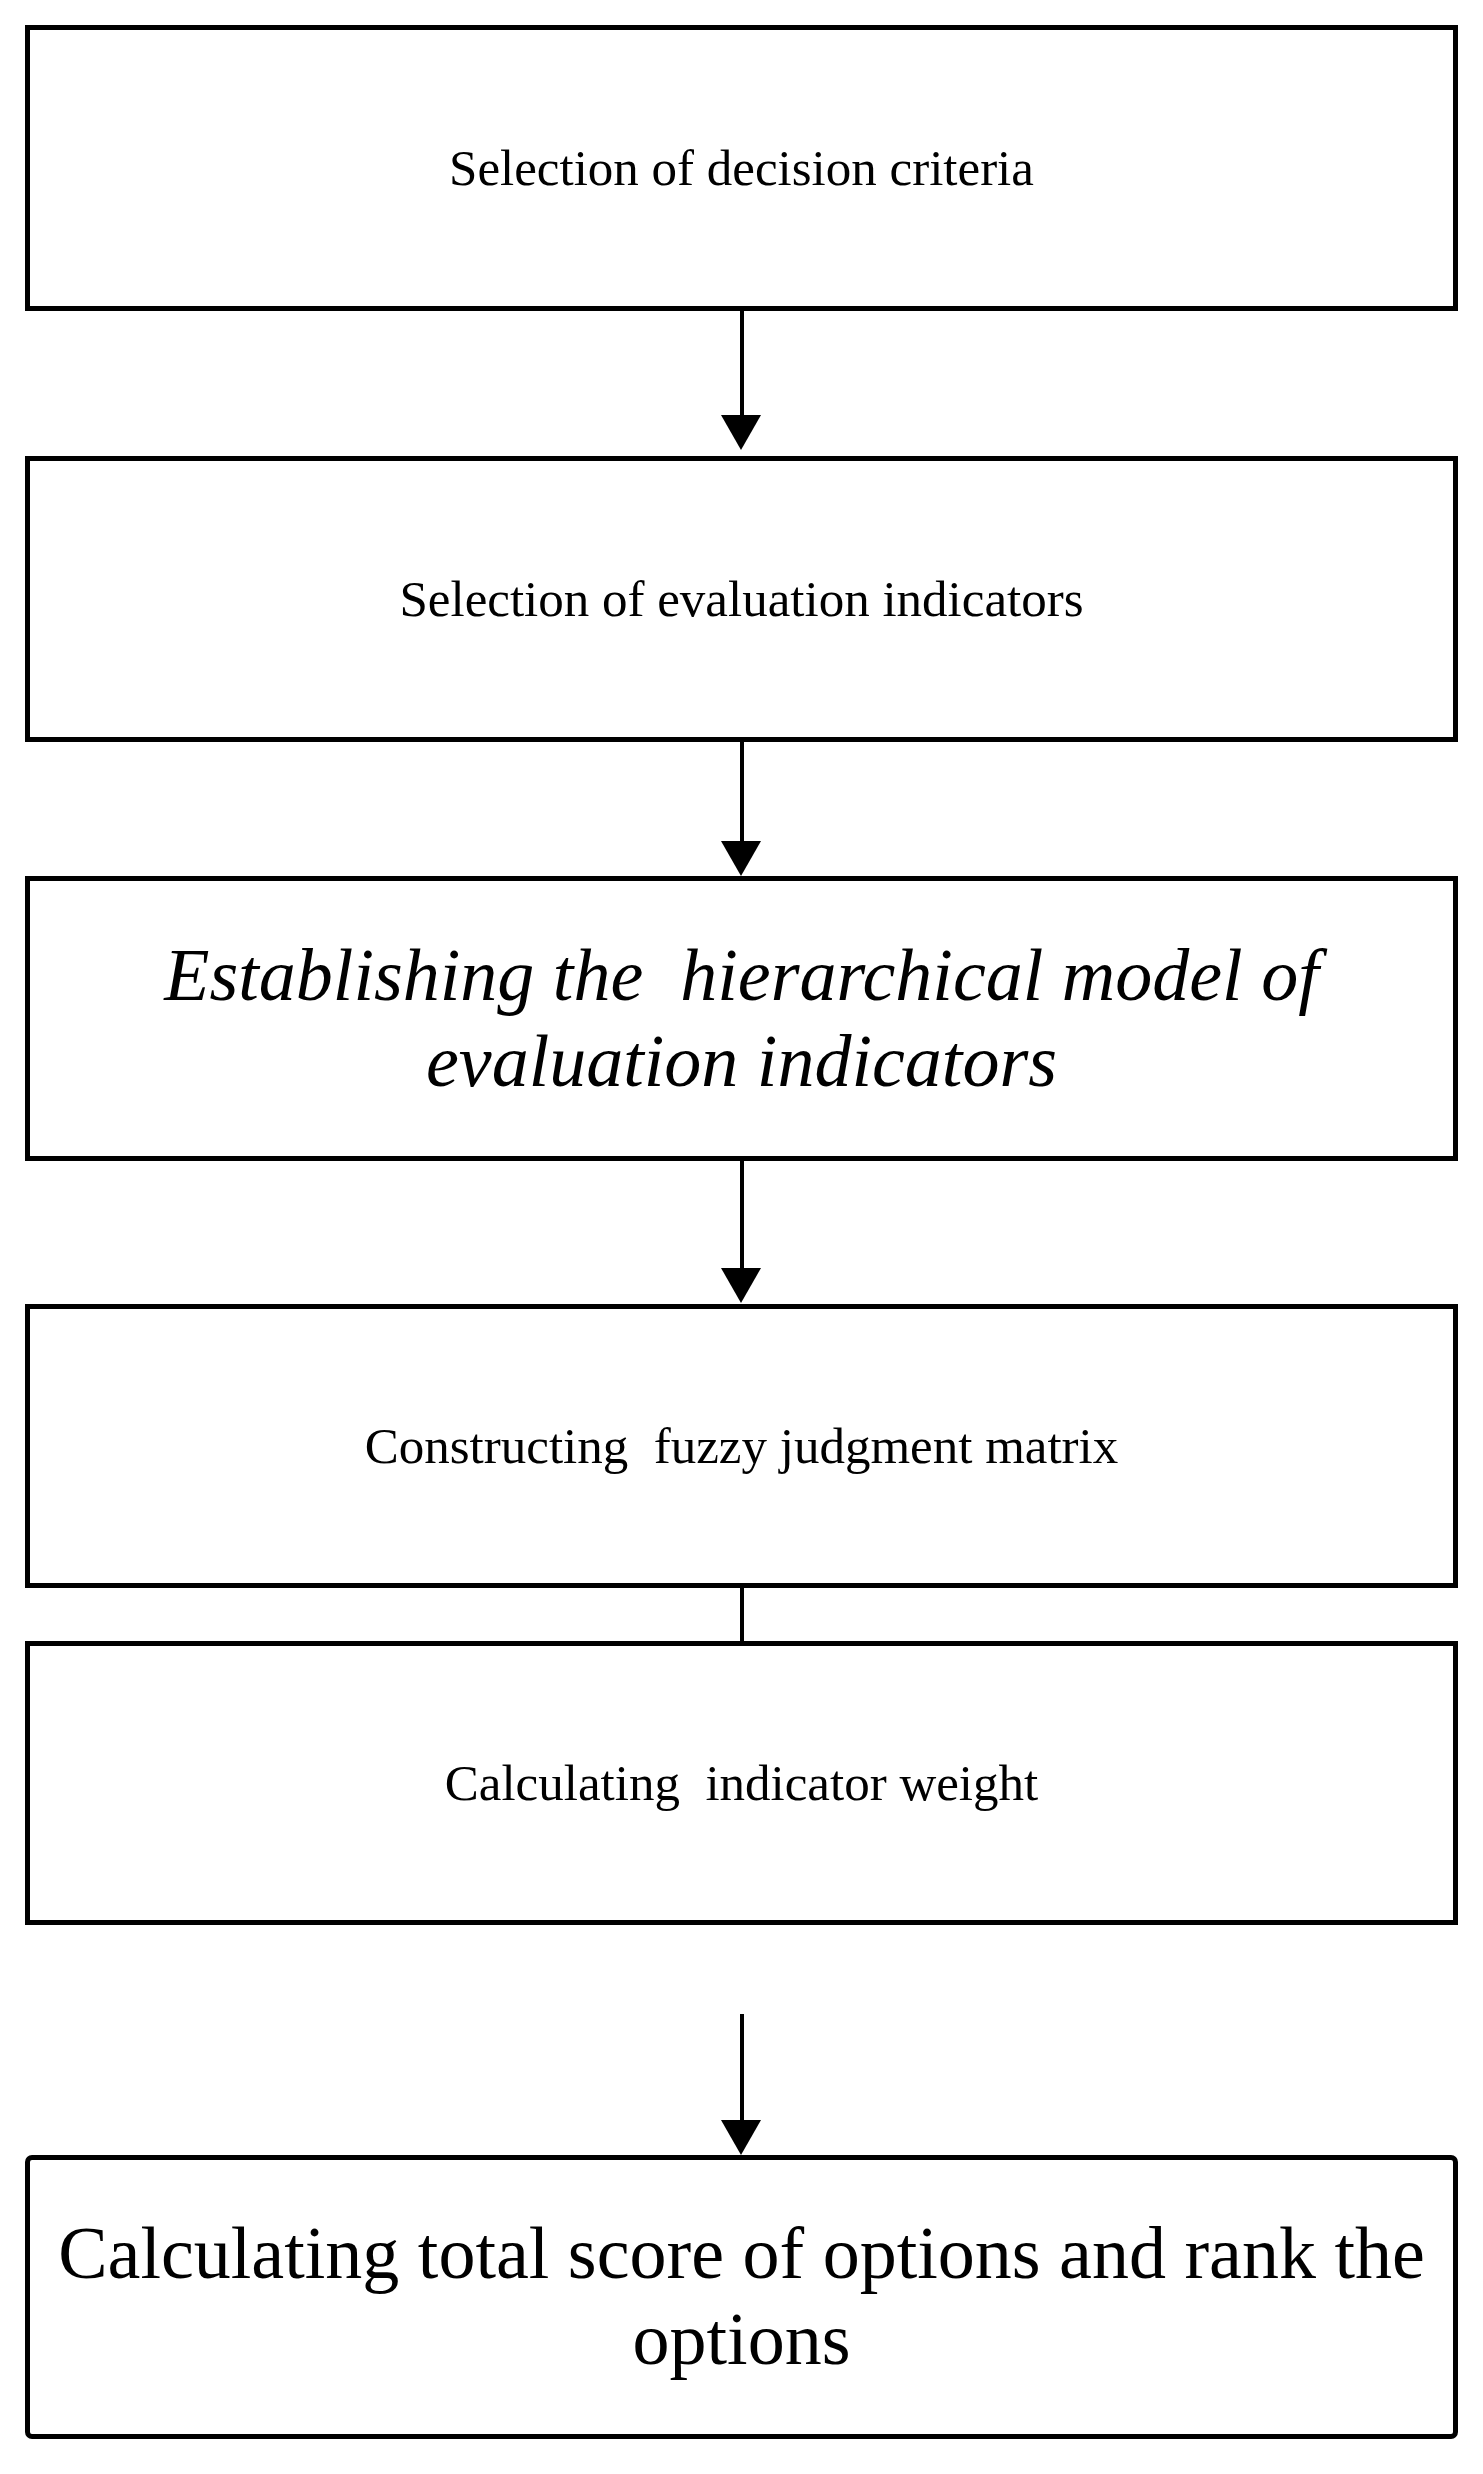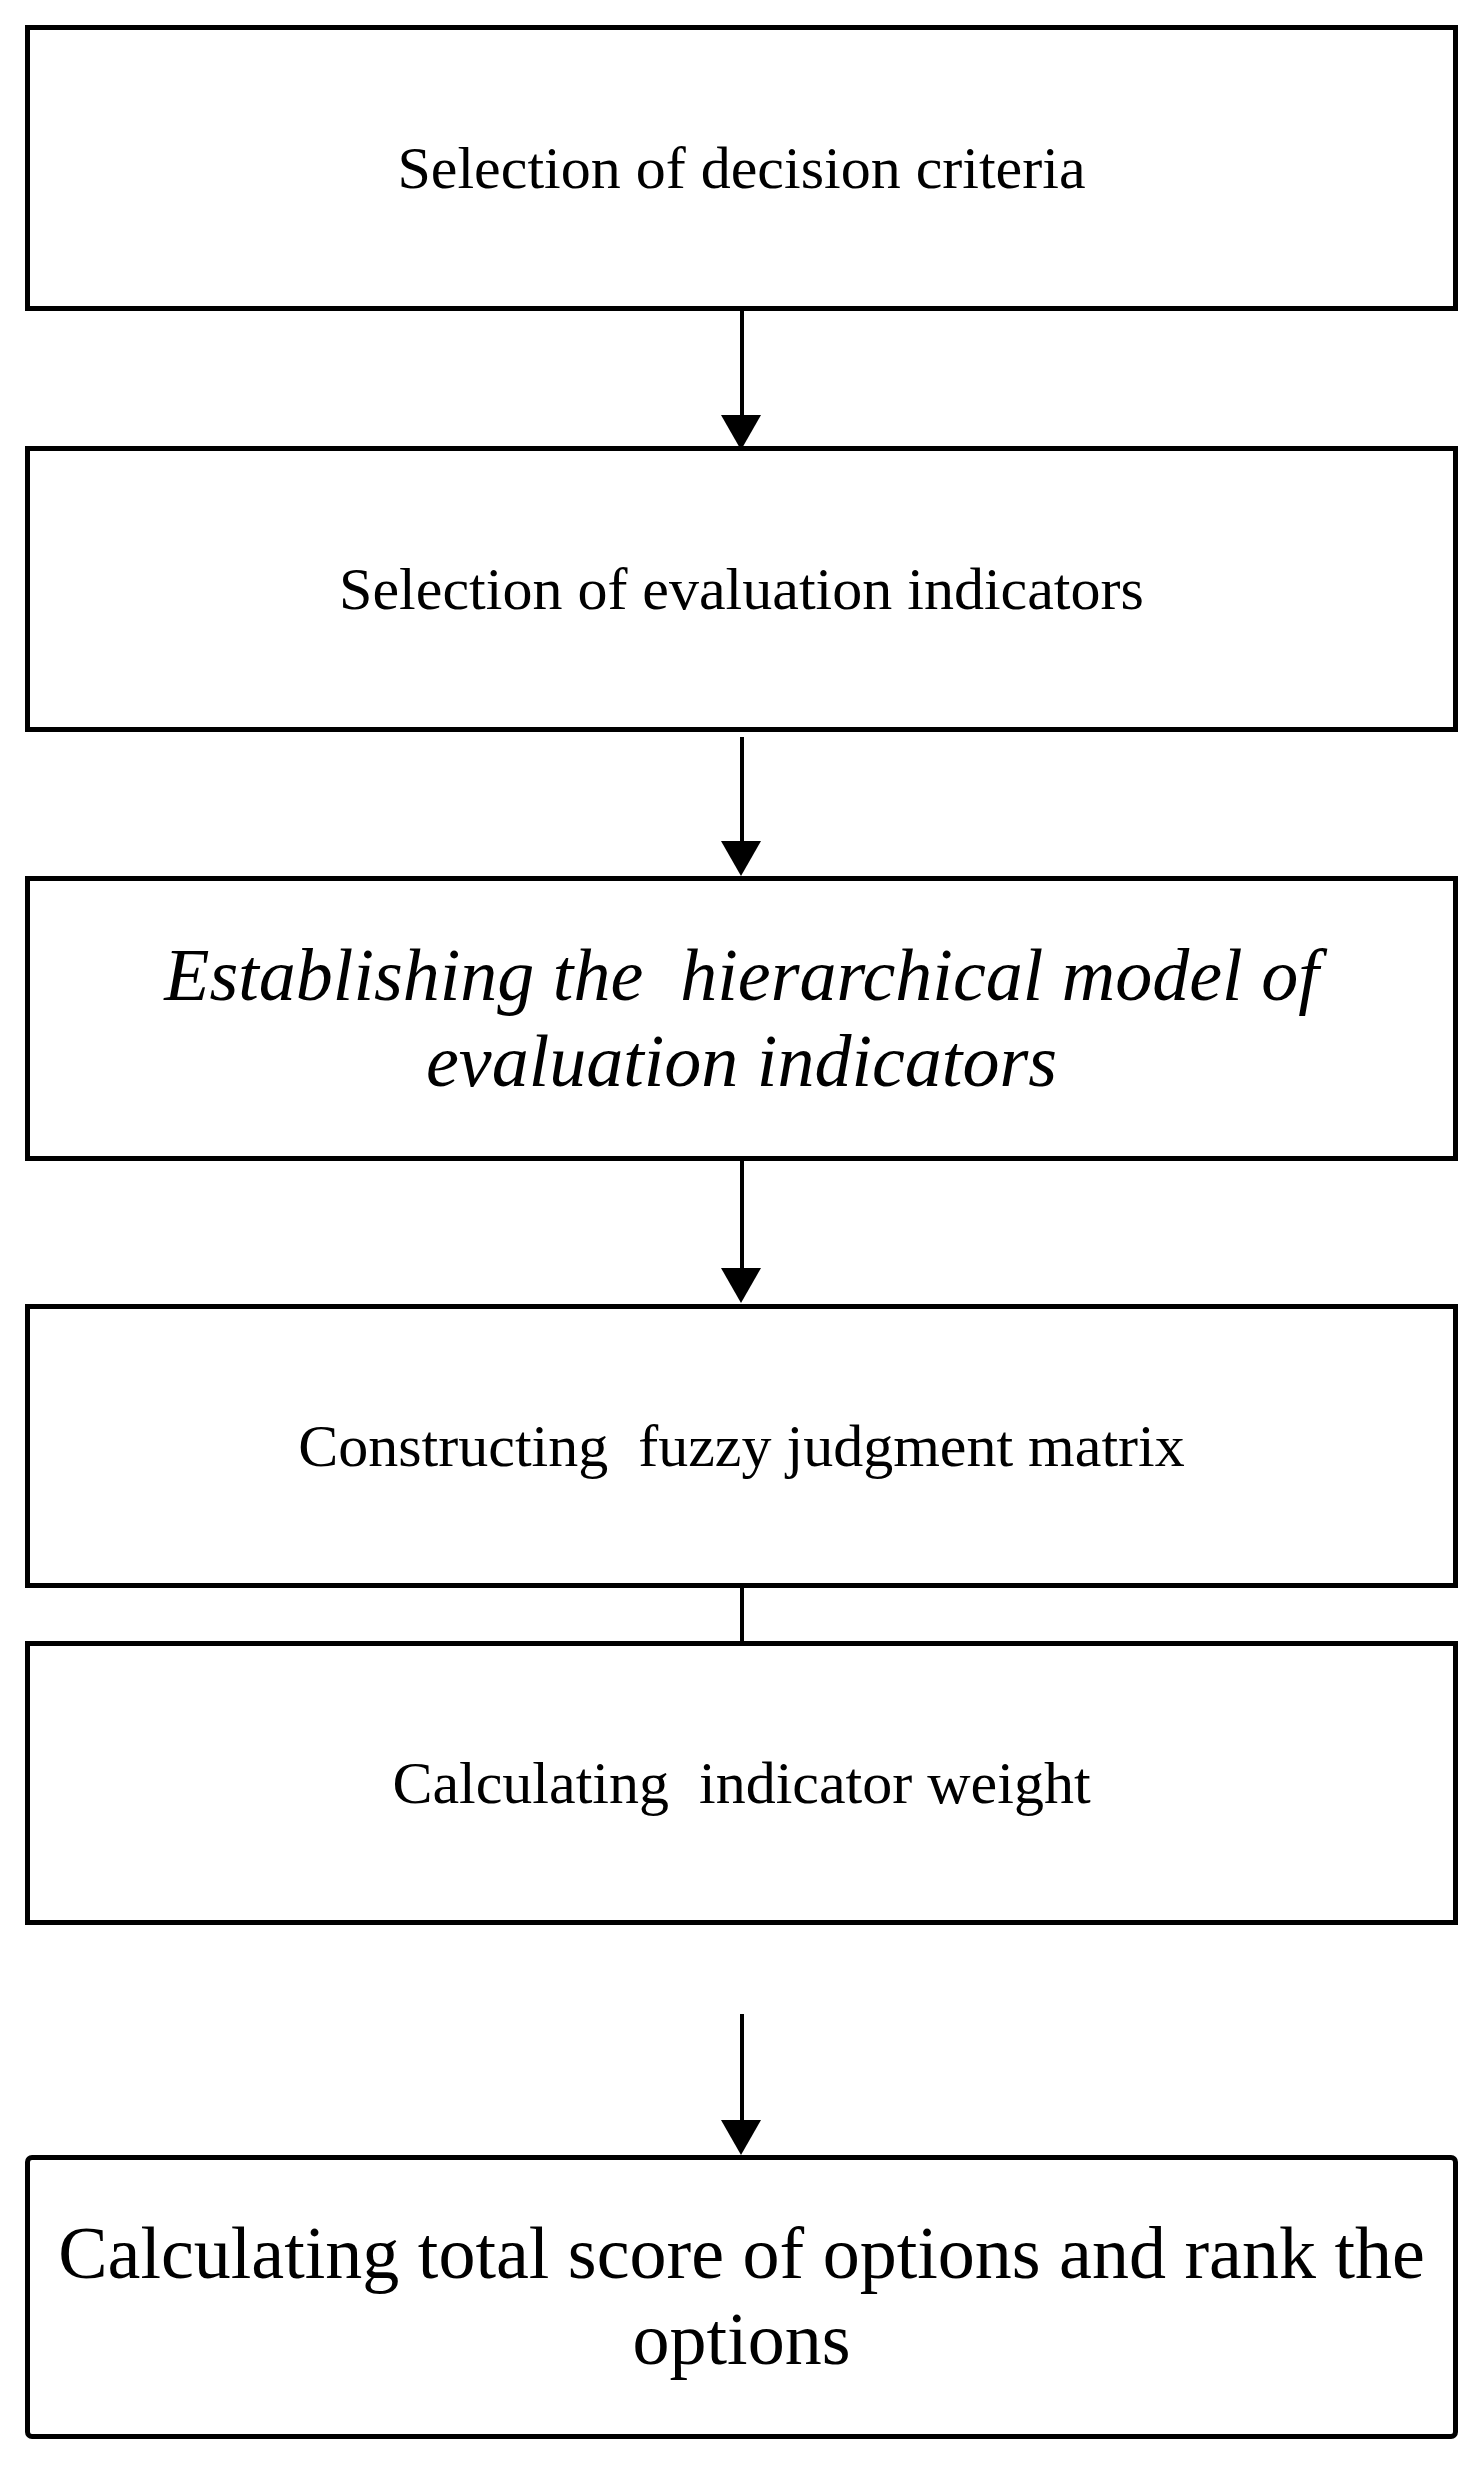--- a/index.html
+++ b/index.html
@@ -28,21 +28,21 @@
     display: flex;
     align-items: center;
     justify-content: center;
     text-align: center;
   }
   .node-label {
     display: block;
     width: 100%;
     color: #000000;
     font-family: "Liberation Serif", "DejaVu Serif", serif;
-    font-size: 60px;
+    font-size: 51px;
     line-height: 1.18;
     font-weight: 400;
     letter-spacing: 0px;
     white-space: pre-wrap;
     padding: 0 12.4px;
     box-sizing: border-box;
   }
   .node-label.two-line {
     font-size: 74px;
     line-height: 1.16;
@@ -78,21 +78,21 @@
 
   <div class="node" style="top:25px; height:286px;">
     <span class="node-label">Selection of decision criteria</span>
   </div>
 
   <div class="connector" style="top:311px; height:140px;">
     <div class="stem" style="height:105px;"></div>
     <div class="head" style="top:104px;"></div>
   </div>
 
-  <div class="node" style="top:446px; height:286px;">
+  <div class="node" style="top:456px; height:286px;">
     <span class="node-label">Selection of evaluation indicators</span>
   </div>
 
   <div class="connector" style="top:737px; height:140px;">
     <div class="stem" style="height:105px;"></div>
     <div class="head" style="top:104px;"></div>
   </div>
 
   <div class="node" style="top:876px; height:285px;font-style:italic;">
     <span class="node-label two-line">Establishing the  hierarchical model of evaluation indicators</span>

